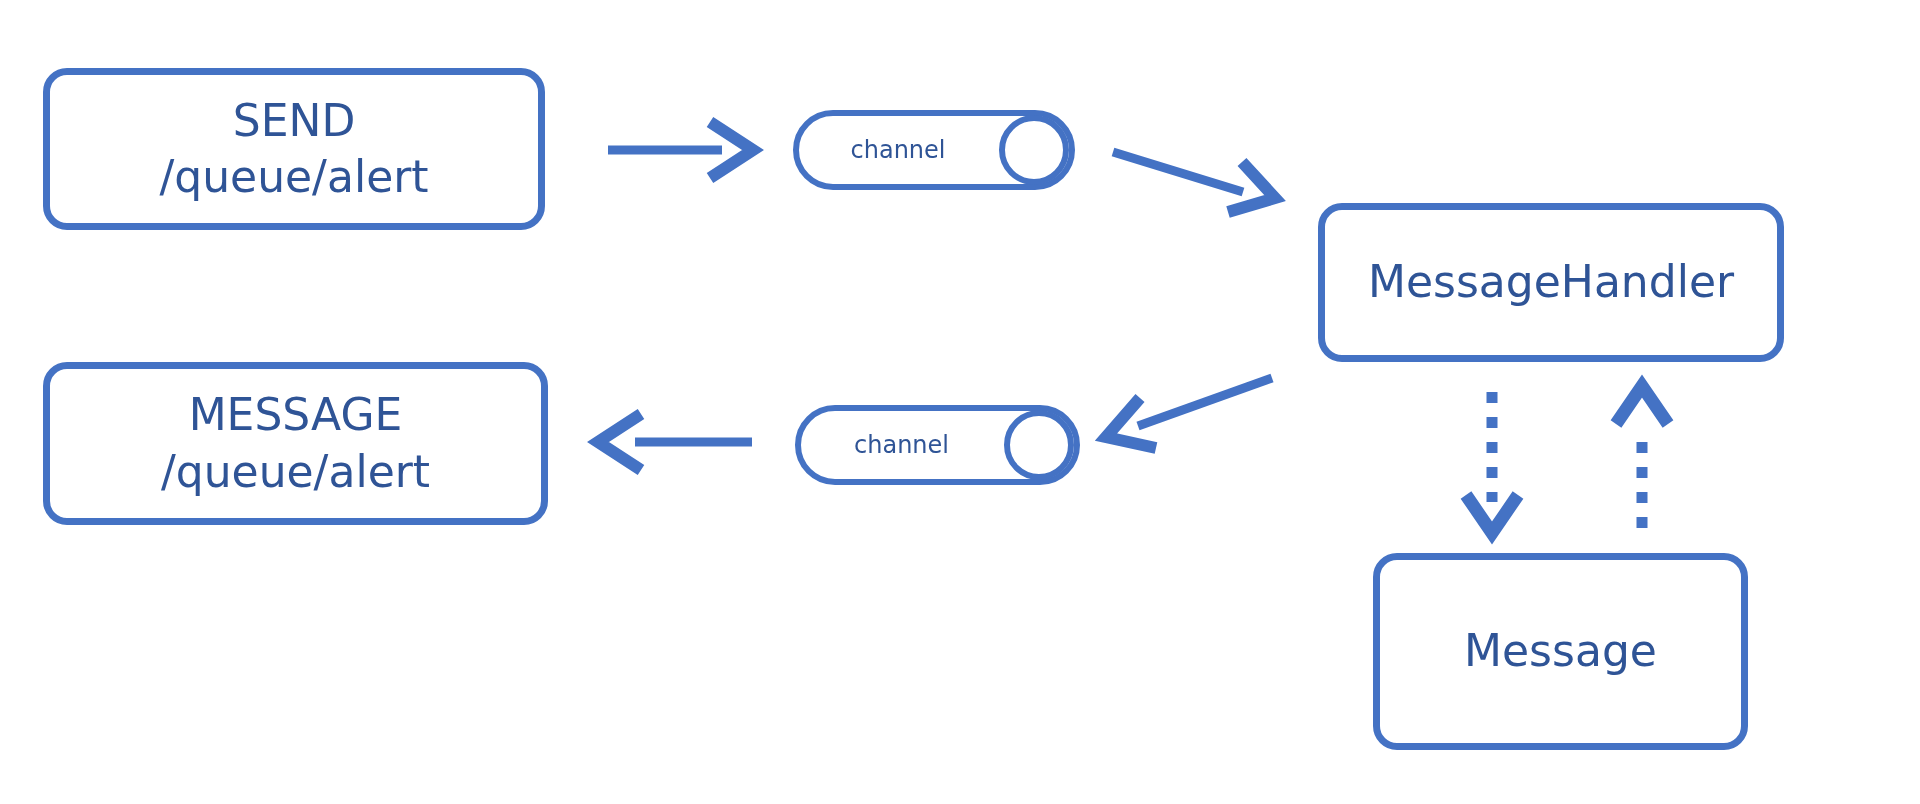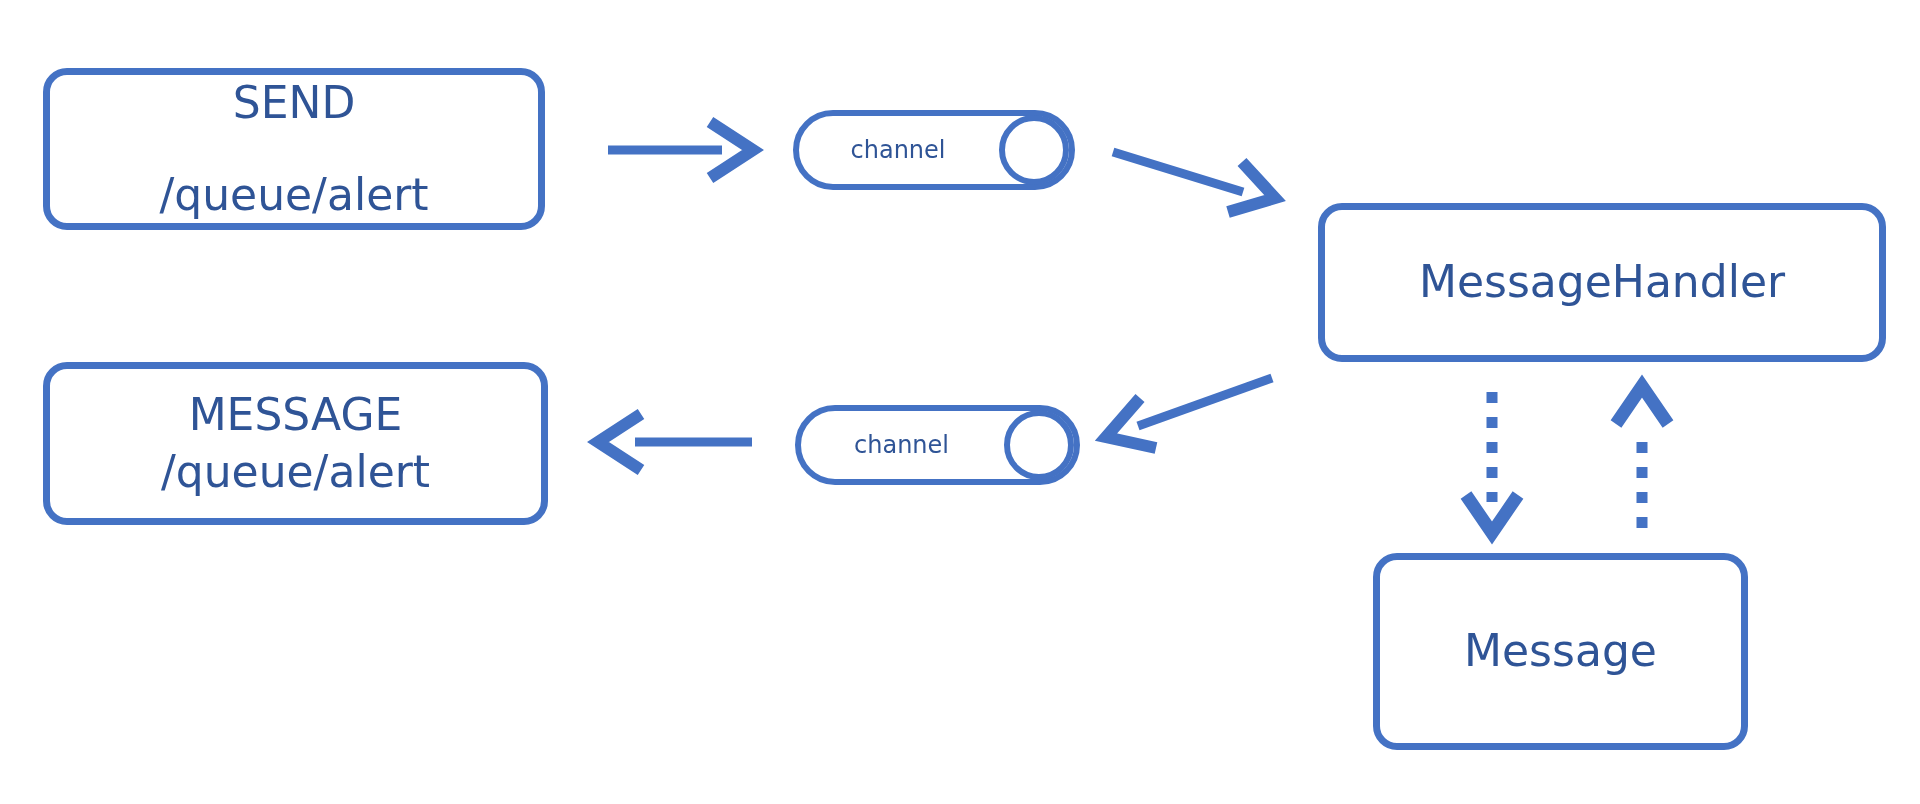--- a/index.html
+++ b/index.html
@@ -24,23 +24,23 @@
     background: #ffffff;
     color: #2f5496;
     display: flex;
     flex-direction: column;
     align-items: center;
     justify-content: center;
     text-align: center;
     font-size: 44px;
     line-height: 1.28;
   }
-  .node-send    { left: 43px;   top: 68px;  width: 502px; height: 162px; justify-content: space-between; }
+  .node-send    { left: 43px;   top: 68px;  width: 502px; height: 162px; }
   .node-message { left: 43px;   top: 362px; width: 505px; height: 163px; }
-  .node-handler { left: 1318px; top: 203px; width: 568px; height: 159px; }
+  .node-handler { left: 1318px; top: 203px; width: 466px; height: 159px; }
   .node-broker  { left: 1373px; top: 553px; width: 375px; height: 197px; }
   .channel {
     position: absolute;
     box-sizing: border-box;
     border: 6px solid #4472c4;
     border-radius: 45px;
     background: #ffffff;
     color: #2f5496;
     display: flex;
     align-items: center;

